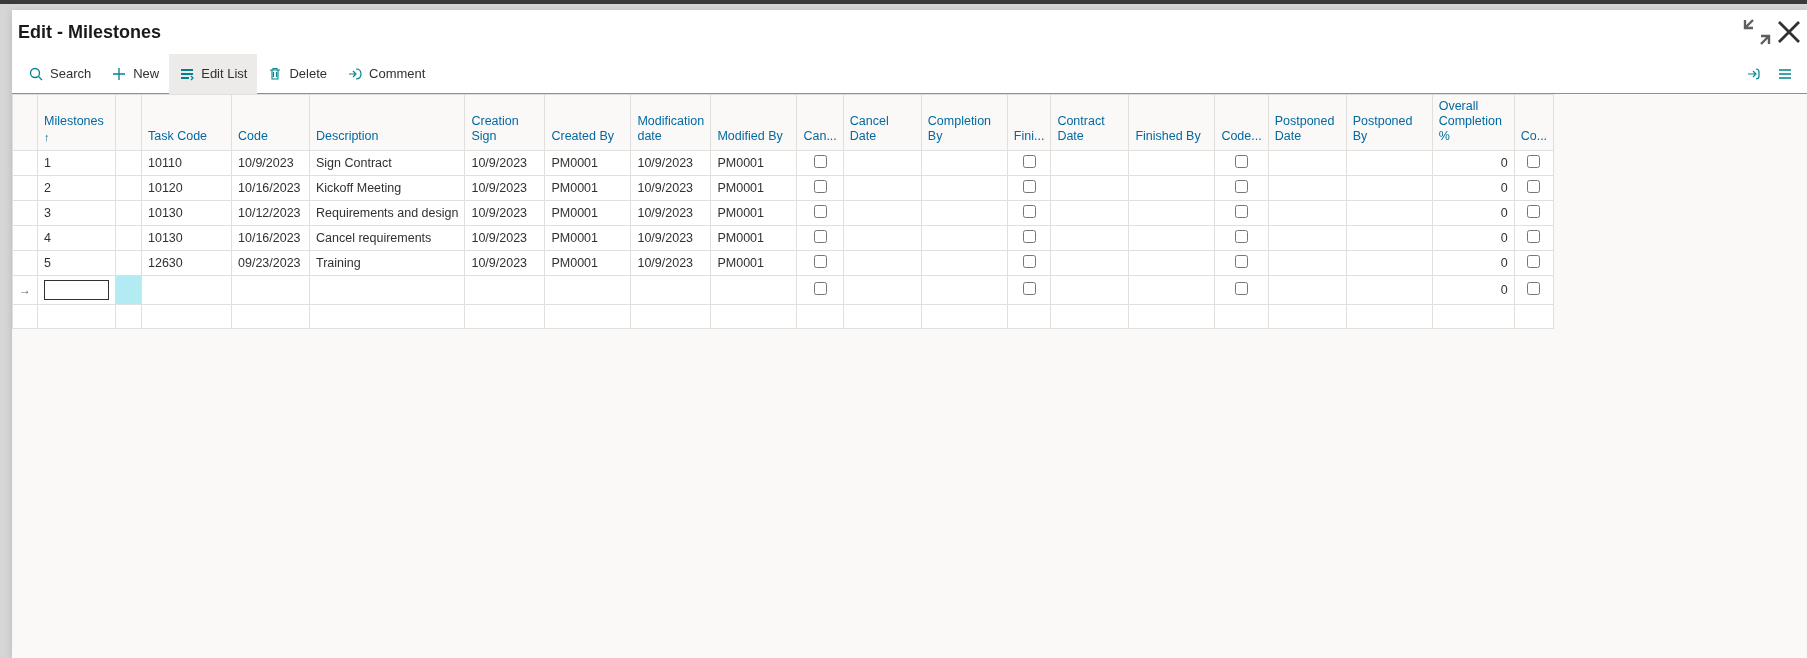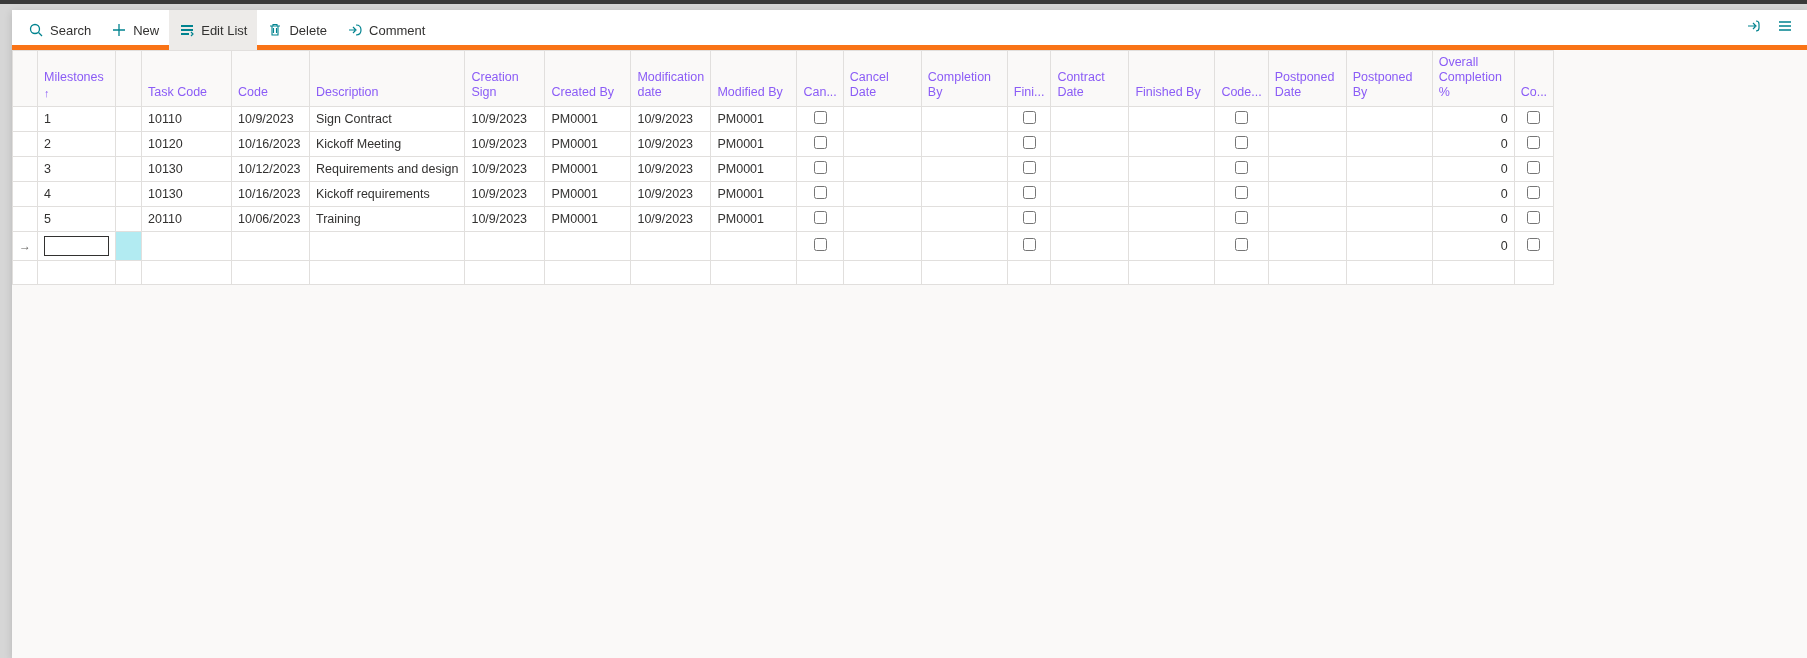--- a/index.html
+++ b/index.html
@@ -48,24 +48,24 @@
   .title-bar .icon-btn {
     width: 32px; height: 32px;
     display: flex; align-items: center; justify-content: center;
     cursor: pointer;
     color: #605e5c;
   }
 
   
   .toolbar {
     display: flex;
-    align-items: flex-start;
+    align-items: center;
     height: 40px;
     padding: 0 6px;
-    border-bottom: 5px solid #f97316;
+    border-bottom: 1px solid #f97316;
   }
   .tb-btn {
     display: flex;
     align-items: center;
     gap: 6px;
     padding: 0 10px;
     height: 40px;
     cursor: pointer;
     font-size: 13px;
     color: #323130;
@@ -97,21 +97,21 @@
     text-align: left;
     padding: 4px 6px;
     height: 24px;
     overflow: hidden;
     text-overflow: ellipsis;
     white-space: nowrap;
   }
   thead th {
     background: #faf9f8;
     font-weight: 400;
-    color: #8b5cf6;
+    color: #0369a1;
     height: 56px;
     vertical-align: bottom;
     padding-bottom: 6px;
     white-space: normal;
     line-height: 1.2;
   }
   thead th .sort {
     display: block;
     margin-top: 2px;
     font-size: 11px;
@@ -160,20 +160,34 @@
   col.c-postby { width: 86px; }
   col.c-comp { width: 82px; }
   col.c-co { width: 28px; }
 </style>
 </head>
 <body>
 
 <div class="app-bg">
   <div class="panel">
 
+    <div class="title-bar">
+      <div class="title">Edit - Milestones</div>
+      <div class="spacer"></div>
+      <div class="icon-btn">
+        <svg viewBox="0 0 16 16">
+            <path d="M6 2 L2 6 M2 2 L2 6 L6 6 M10 14 L14 10 M14 14 L14 10 L10 10" stroke="#605e5c" stroke-width="1.2" fill="none"></path>
+          </svg>
+      </div>
+      <div class="icon-btn">
+        <svg viewBox="0 0 16 16">
+            <path d="M3 3 L13 13 M13 3 L3 13" stroke="#323130" stroke-width="1.4" fill="none"></path>
+          </svg>
+      </div>
+    </div>
 
     <div class="toolbar">
       <div class="tb-btn">
         <svg viewBox="0 0 16 16">
             <circle cx="7" cy="7" r="4.5" stroke="#00838f" stroke-width="1.3" fill="none"></circle>
             <path d="M10.5 10.5 L14 14" stroke="#00838f" stroke-width="1.3"></path>
           </svg>
         <span>Search</span>
       </div>
       <div class="tb-btn">
@@ -335,43 +349,43 @@
               <td></td>
               <td class="num-cell">0</td>
               <td class="checkbox-cell"><input type="checkbox" style=""></td>
             </tr>
             <tr>
               <td class="row-indicator"></td>
               <td>4</td>
               <td></td>
               <td>10130</td>
               <td>10/16/2023</td>
-              <td>Kickoff requirements</td>
+              <td>Cancel requirements</td>
               <td>10/9/2023</td>
               <td>PM0001</td>
               <td>10/9/2023</td>
               <td>PM0001</td>
               <td class="checkbox-cell"><input type="checkbox" style=""></td>
               <td></td>
               <td></td>
               <td class="checkbox-cell"><input type="checkbox" style=""></td>
               <td></td>
               <td></td>
               <td class="checkbox-cell"><input type="checkbox" style=""></td>
               <td></td>
               <td></td>
               <td class="num-cell">0</td>
               <td class="checkbox-cell"><input type="checkbox" style=""></td>
             </tr>
             <tr>
               <td class="row-indicator"></td>
               <td>5</td>
               <td></td>
-              <td>20110</td>
-              <td>10/06/2023</td>
+              <td>12630</td>
+              <td>09/23/2023</td>
               <td>Training</td>
               <td>10/9/2023</td>
               <td>PM0001</td>
               <td>10/9/2023</td>
               <td>PM0001</td>
               <td class="checkbox-cell"><input type="checkbox" style=""></td>
               <td></td>
               <td></td>
               <td class="checkbox-cell"><input type="checkbox" style=""></td>
               <td></td>

